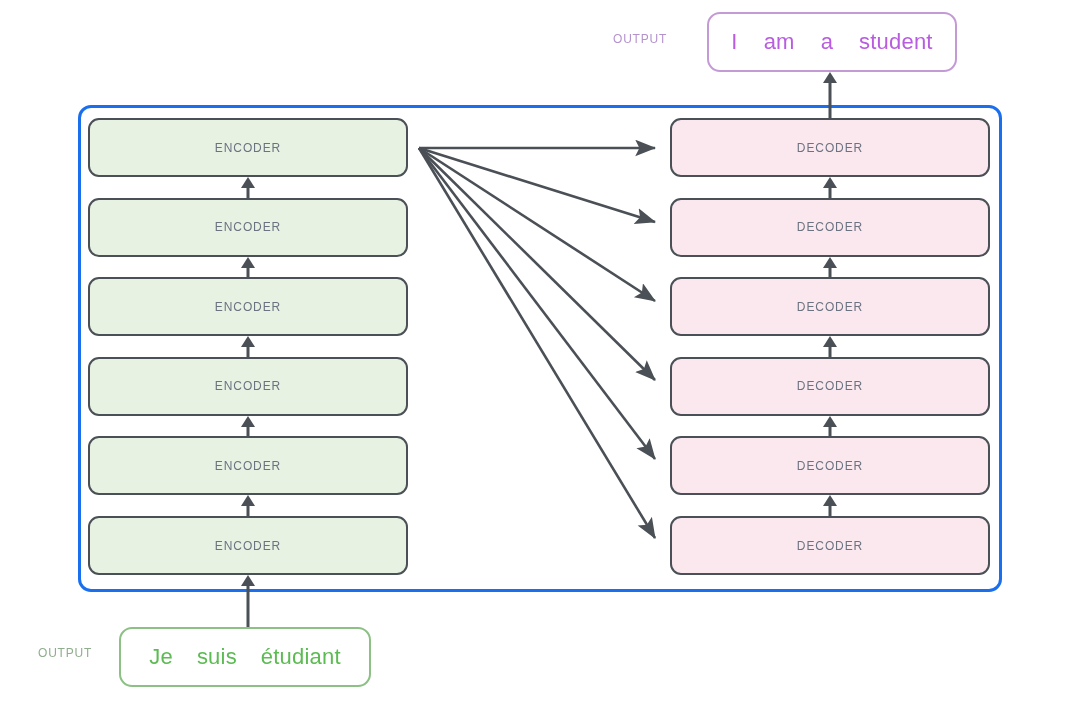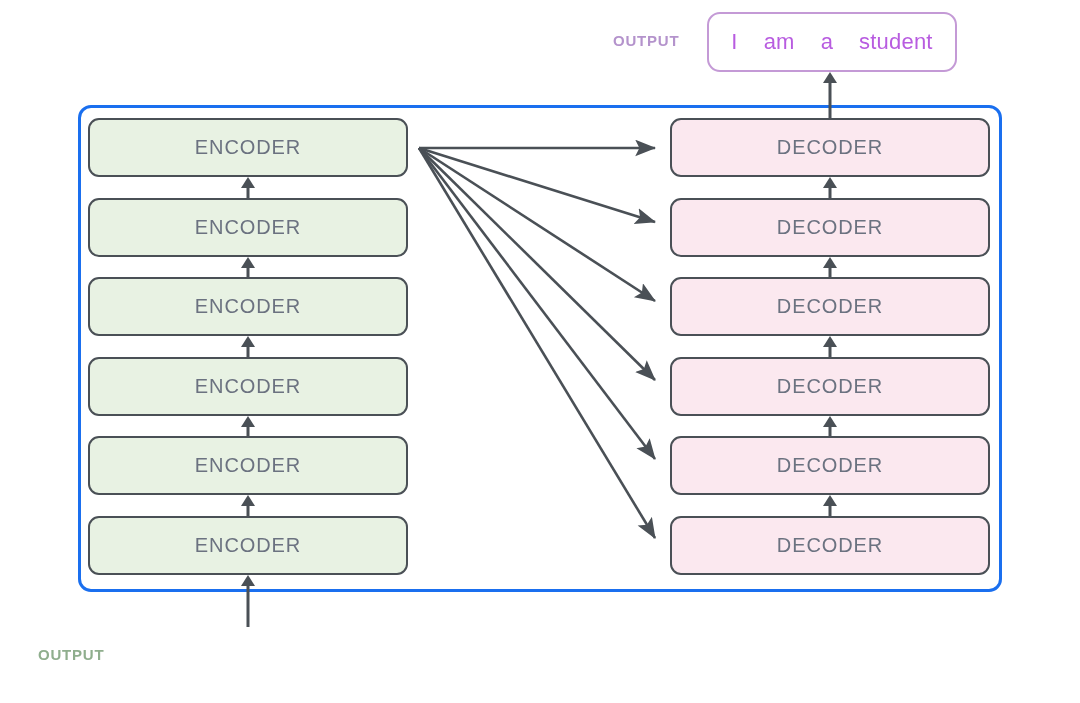--- a/index.html
+++ b/index.html
@@ -52,21 +52,21 @@
     align-items: center;
     justify-content: center;
   }
   .encoder-box {
     background: #e8f2e3;
   }
   .decoder-box {
     background: #fbe8ef;
   }
   .layer-label {
-    font-size: 20px;
+    font-size: 12px;
     letter-spacing: 0.9px;
     color: #6b7280;
     font-weight: 400;
     user-select: none;
   }
 
   
   .v-arrow {
     position: absolute;
     z-index: 5;
@@ -115,23 +115,23 @@
   .io-tokens {
     display: flex;
     align-items: baseline;
     gap: 24px;
     font-size: 22px;
     letter-spacing: 0.2px;
     white-space: nowrap;
   }
   .io-label {
     position: absolute;
-    font-size: 15px;
+    font-size: 12px;
     letter-spacing: 0.8px;
-    font-weight: 700;
+    font-weight: 400;
     z-index: 7;
     user-select: none;
   }
 
   #input-box {
     left: 119px;
     top: 627px;
     width: 252px;
     height: 60px;
     border: 2px solid #8cc084;
@@ -256,20 +256,27 @@
       <line x1="419" y1="148" x2="655" y2="148"></line>
       <line x1="419" y1="148" x2="655" y2="222"></line>
       <line x1="419" y1="148" x2="655" y2="301"></line>
       <line x1="419" y1="148" x2="655" y2="380"></line>
       <line x1="419" y1="148" x2="655" y2="459"></line>
       <line x1="419" y1="148" x2="655" y2="538"></line>
     </g>
   </svg>
 
   <div class="io-label" id="input-label">OUTPUT</div>
+  <div class="io-box" id="input-box">
+    <div class="io-tokens">
+      <span>Je</span>
+      <span>suis</span>
+      <span>étudiant</span>
+    </div>
+  </div>
 
   <div class="io-label" id="output-label">OUTPUT</div>
   <div class="io-box" id="output-box">
     <div class="io-tokens">
       <span>I</span>
       <span>am</span>
       <span>a</span>
       <span>student</span>
     </div>
   </div>

